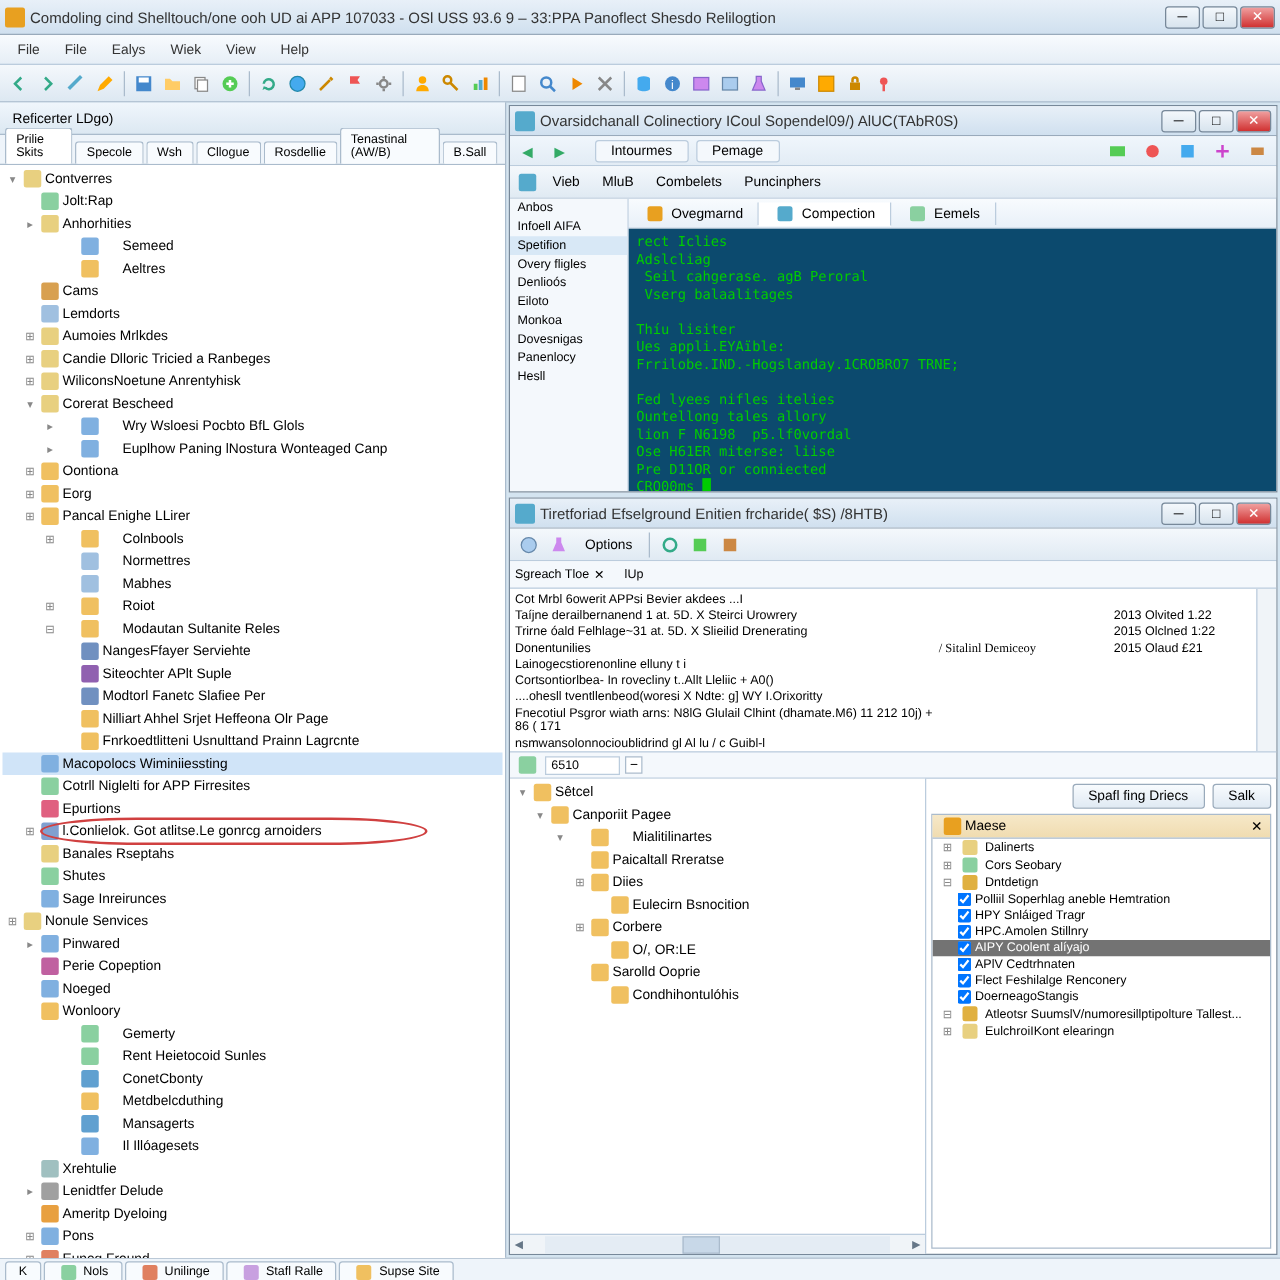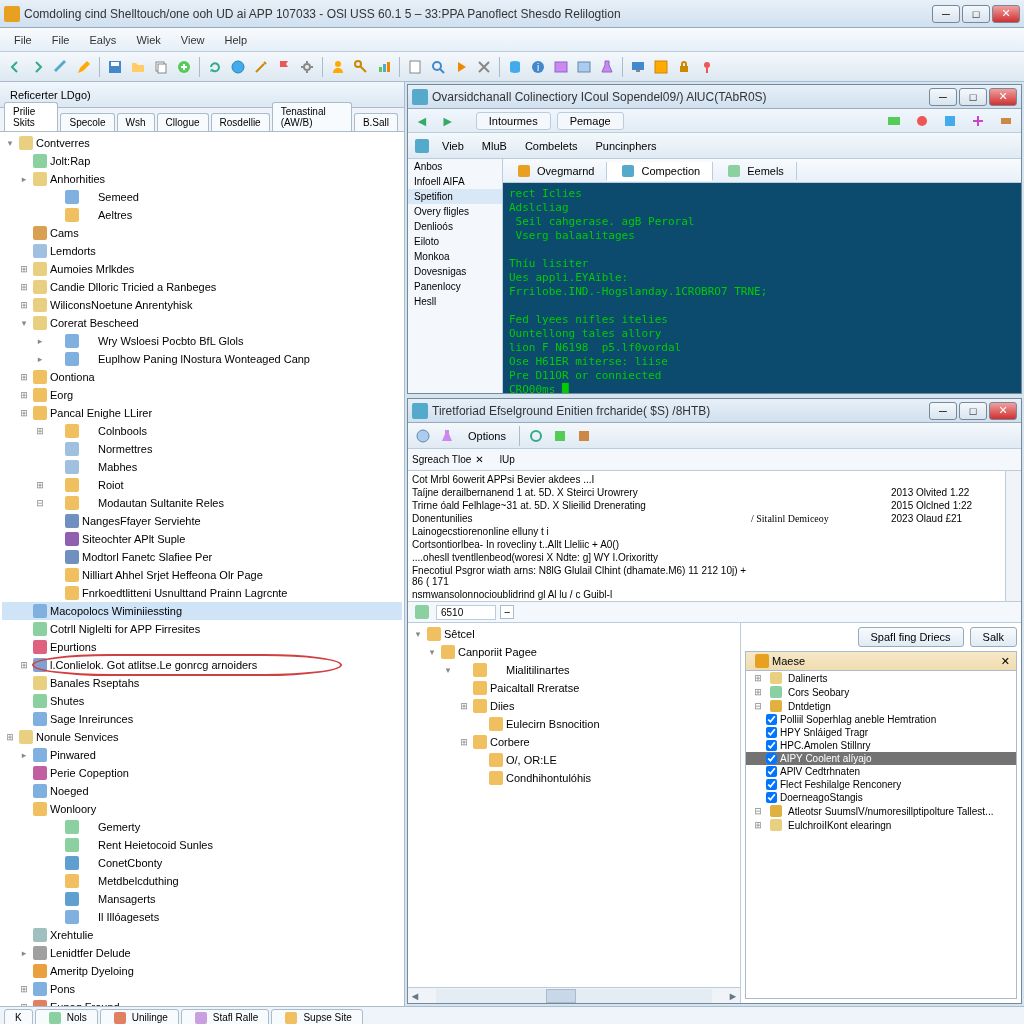--- a/index.html
+++ b/index.html
@@ -68,21 +68,21 @@
 .hscroll .arr { width: 14px; text-align: center; color: #678; cursor: pointer; }
 ::-webkit-scrollbar { width: 16px; height: 16px; }
 ::-webkit-scrollbar-track { background: #f0f4f8; }
 ::-webkit-scrollbar-thumb { background: #c8d8e8; border: 1px solid #abc; border-radius: 2px; }
 </style>
 </head>
 <body>
 
 <div class="titlebar">
   <span class="icon-sm"></span>
-  <span class="titlebar-text">Comdoling cind Shelltouch/one ooh UD ai APP 107033 - OSl USS 60.1 5 – 33:PPA Panoflect Shesdo Relilogtion</span>
+  <span class="titlebar-text">Comdoling cind Shelltouch/one ooh UD ai APP 107033 - OSl USS 93.6 9 – 33:PPA Panoflect Shesdo Relilogtion</span>
   <div class="winbtns">
     <div class="winbtn">─</div>
     <div class="winbtn">□</div>
     <div class="winbtn close">✕</div>
   </div>
 </div>
 
 <div class="menubar" id="menubar">
     <span>File</span>
     <span>File</span>
@@ -672,21 +672,21 @@
               <span class="c3">2013 Olvited 1.22</span>
             </div>
             <div class="log-row">
               <span class="c1">Trirne óald Felhlage~31 at.  5D. X Slieilid Drenerating</span>
               <span class="c2"></span>
               <span class="c3">2015 Olclned 1:22</span>
             </div>
             <div class="log-row">
               <span class="c1">Donentunilies</span>
               <span class="c2">/ Sitalinl Demiceoy</span>
-              <span class="c3">2023 Olaud  £21</span>
+              <span class="c3">2015 Olaud  £21</span>
             </div>
             <div class="log-row">
               <span class="c1">Lainogecstiorenonline elluny t i</span>
               <span class="c2"></span>
               <span class="c3"></span>
             </div>
             <div class="log-row">
               <span class="c1">Cortsontiorlbea-  In rovecliny t..Allt Lleliic + A0()</span>
               <span class="c2"></span>
               <span class="c3"></span>
@@ -749,20 +749,25 @@
               </div>
               <div class="tree-item ind3">
                 <span class="tw">⊞</span>
                 <span class="tico" style="background:#f0c060"></span>
                 <span>Corbere</span>
               </div>
               <div class="tree-item ind4">
                 <span class="tw"></span>
                 <span class="tico" style="background:#f0c060"></span>
                 <span>O/, OR:LE</span>
+              </div>
+              <div class="tree-item ind3">
+                <span class="tw"></span>
+                <span class="tico" style="background:#f0c060"></span>
+                <span>Sarolld Ooprie</span>
               </div>
               <div class="tree-item ind4">
                 <span class="tw"></span>
                 <span class="tico" style="background:#f0c060"></span>
                 <span>Condhihontulóhis</span>
               </div>
             </div>
           <div class="hscroll">
             <span class="arr">◄</span>
               <div class="track">

